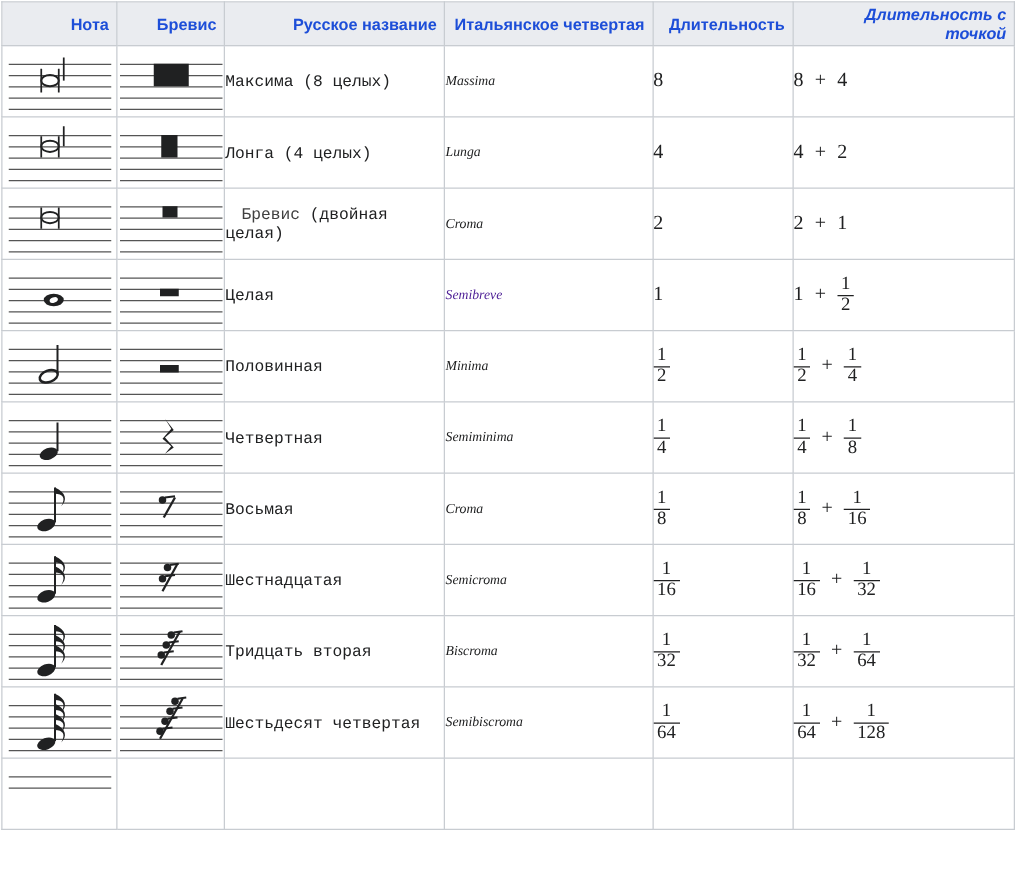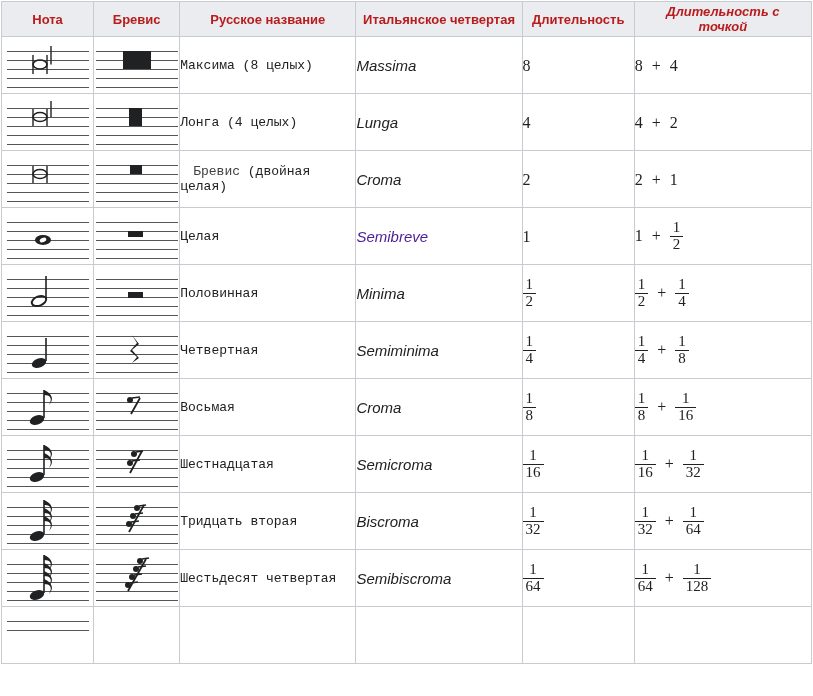--- a/index.html
+++ b/index.html
@@ -24,24 +24,24 @@
   table.note-table td {
     border: 1px solid #c8ccd1;
     padding: 0;
     vertical-align: middle;
   }
   table.note-table th {
     background: #eaecf0;
     font-family: "Liberation Sans", sans-serif;
     font-size: 13px;
     font-weight: bold;
-    text-align: center;
+    text-align: right;
     height: 26px;
     padding: 2px 6px;
-    color: #b91c1c;
+    color: #1d4ed8;
   }
   th.link-head {
     color: #3366cc;
     font-style: italic;
   }
   .col-note    { width: 92px; }
   .col-rest    { width: 86px; }
   .col-ru      { width: 176px; }
   .col-it      { width: 166px; }
   .col-dur     { width: 112px; }
@@ -51,23 +51,23 @@
     height: 56px;
     text-align: center;
   }
   td.cell-text {
     font-family: Liberation Mono, monospace;
     font-size: 13px;
     padding: 4px 8px;
     color: #202122;
   }
   td.cell-it {
-    font-family: Liberation Sans, sans-serif;
+    font-family: Liberation Serif, serif;
     font-style: italic;
-    font-size: 15px;
+    font-size: 11px;
     padding: 4px 8px;
   }
   .it-link { color: #4c1d95; }
   .ru-link { color: #404040; margin-left: 13px; }
   td.cell-dur {
     font-family: "Liberation Serif", serif;
     font-size: 16px;
     padding: 4px 10px;
     text-align: left;
   }

